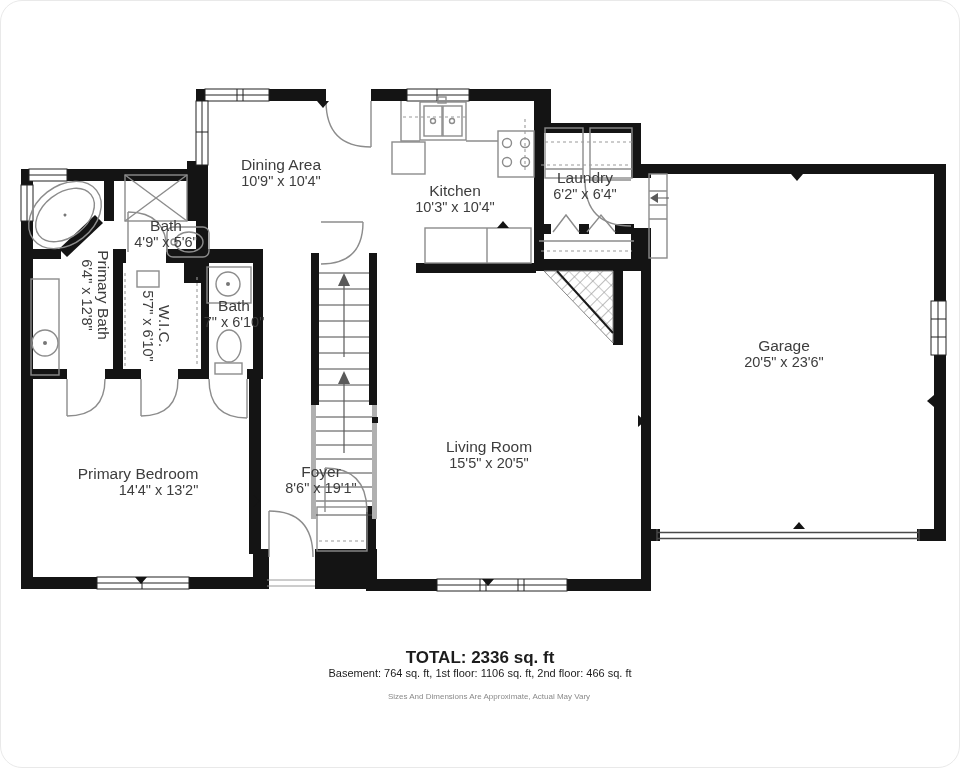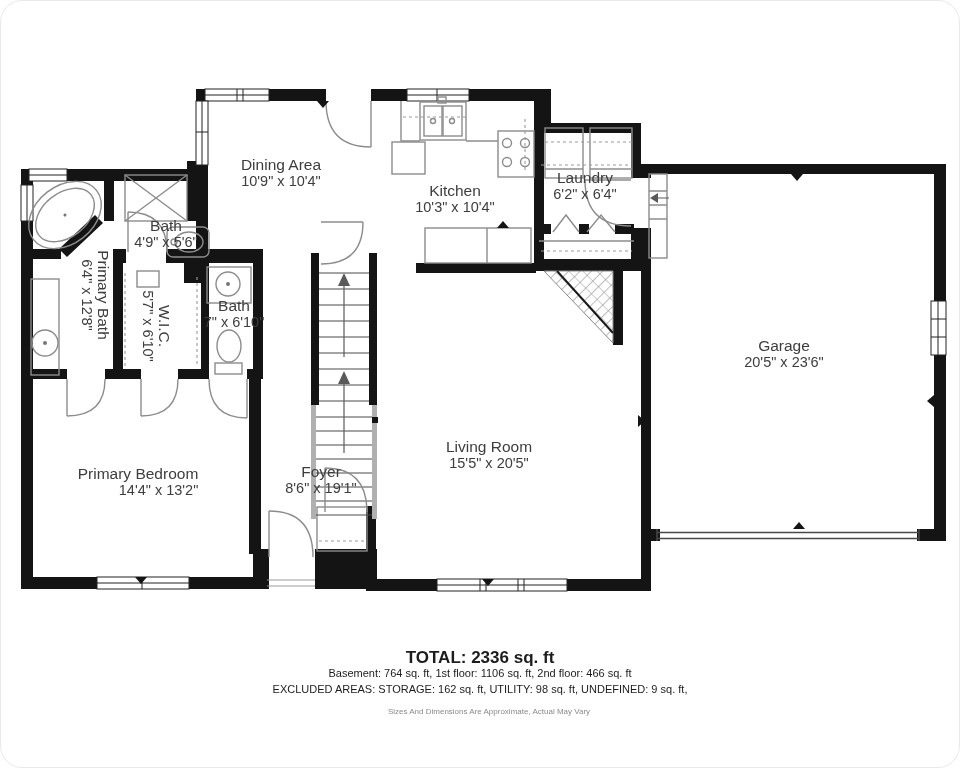--- a/index.html
+++ b/index.html
@@ -375,17 +375,16 @@
     <div class="rdims">15'5" x 20'5"</div>
   </div>
   <div class="room-label" style="left:783px;top:353px;">
     <div class="rname">Garage</div>
     <div class="rdims">20'5" x 23'6"</div>
   </div>
 
   <div id="footer">
     <div class="total">TOTAL: 2336 sq. ft</div>
     <div class="line">Basement: 764 sq. ft, 1st floor: 1106 sq. ft, 2nd floor: 466 sq. ft</div>
-    <div class="line">EXCLUDED AREAS: STORAGE: 162 sq. ft, UTILITY: 98 sq. ft, UNDEFINED: 9 sq. ft,</div>
     <div class="disclaimer">Sizes And Dimensions Are Approximate, Actual May Vary</div>
   </div>
 
 </div>
 
 </body></html>

